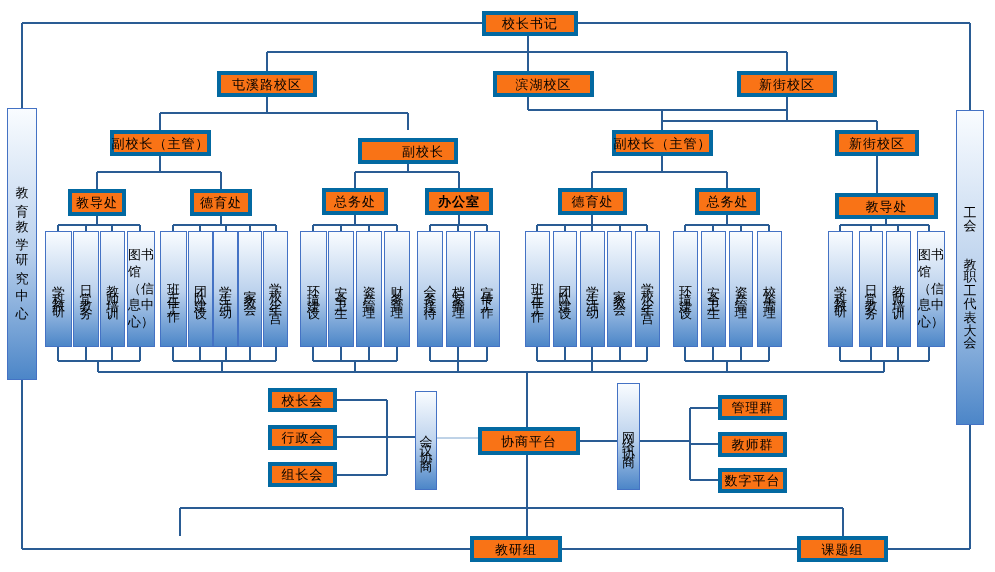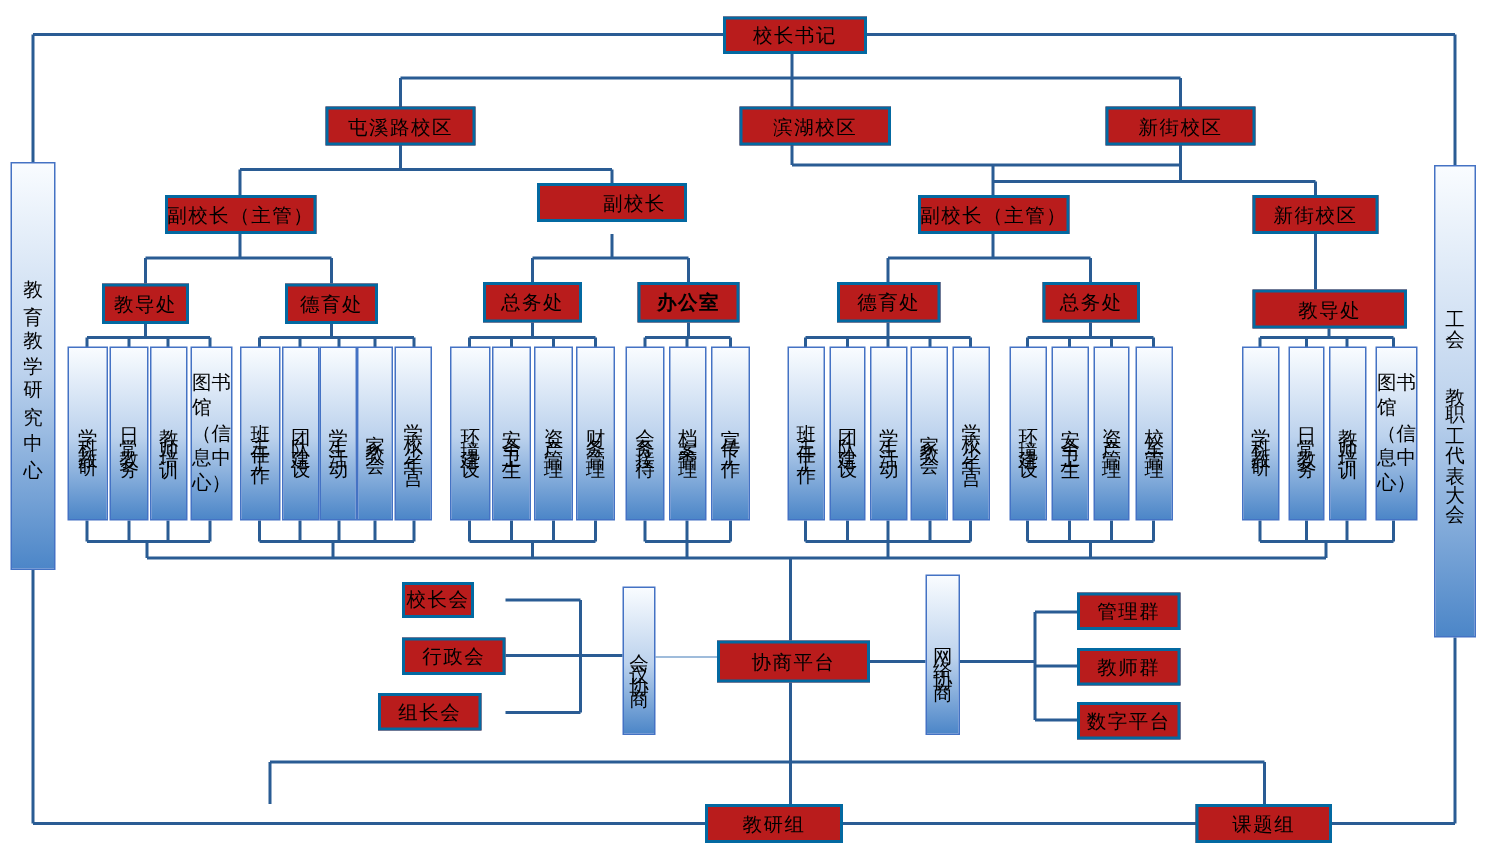--- a/index.html
+++ b/index.html
@@ -1,21 +1,21 @@
 <!DOCTYPE html>
 <html><head>
 <meta charset="utf-8">
 <style>
   html,body{margin:0;padding:0;background:#fff;}
   .stage{position:relative;width:995px;height:572px;background:#fff;overflow:hidden;
          font-family:"Liberation Sans",sans-serif;color:#000;}
   svg.wires{position:absolute;left:0;top:0;z-index:1;}
   .node{position:absolute;z-index:2;box-sizing:border-box;display:flex;align-items:center;justify-content:center;
         font-size:13px;line-height:1;letter-spacing:1px;white-space:nowrap;}
-  .hbox{background:#b91c1c;border:2px solid #0369a1;}
+  .hbox{background:#f97316;border:4px solid #0369a1;}
   .vbox{background:linear-gradient(180deg,#f9fcff 0%,#bcd2ed 52%,#4c86c8 100%);
         border:1px solid #4472c4;
         writing-mode:vertical-rl;text-orientation:upright;letter-spacing:7px;line-height:1;}
   .vbox.sm{writing-mode:horizontal-tb;letter-spacing:0;font-size:13px;line-height:1.3;
            white-space:normal;text-align:left;padding:13px;}
   .bar{background:linear-gradient(180deg,#f9fcff 0%,#bcd2ed 52%,#4c86c8 100%);
        border:1px solid #4472c4;
        writing-mode:vertical-rl;text-orientation:upright;line-height:1;}
   .bar.left{letter-spacing:17px;}
   .bar.right{letter-spacing:13px;}
@@ -69,21 +69,21 @@
   <div class="node bar left" style="left:7px;top:108px;width:30px;height:272px;">教育教学研究中心</div>
   <div class="node bar right" style="left:956px;top:110px;width:28px;height:315px;">工会、教职工代表大会</div>
 
   <div class="node hbox" style="left:482px;top:11px;width:96px;height:25px;">校长书记</div>
 
   <div class="node hbox" style="left:217px;top:71px;width:100px;height:26px;">屯溪路校区</div>
   <div class="node hbox" style="left:477px;top:71px;width:101px;height:26px;margin-left:16px;">滨湖校区</div>
   <div class="node hbox" style="left:737px;top:71px;width:100px;height:26px;">新街校区</div>
 
   <div class="node hbox" style="left:110px;top:130px;width:101px;height:26px;">副校长（主管）</div>
-  <div class="node hbox" style="left:358px;top:122px;width:100px;height:26px;padding-left:30px;">副校长</div>
+  <div class="node hbox" style="left:358px;top:138px;width:100px;height:26px;padding-left:30px;">副校长</div>
   <div class="node hbox" style="left:612px;top:130px;width:101px;height:26px;">副校长（主管）</div>
   <div class="node hbox" style="left:835px;top:130px;width:84px;height:26px;">新街校区</div>
 
   <div class="node hbox" style="left:68px;top:189px;width:58px;height:27px;">教导处</div>
   <div class="node hbox" style="left:190px;top:189px;width:62px;height:27px;">德育处</div>
   <div class="node hbox" style="left:322px;top:188px;width:66px;height:27px;">总务处</div>
   <div class="node hbox" style="left:425px;top:188px;width:68px;height:27px;font-weight:bold;">办公室</div>
   <div class="node hbox" style="left:558px;top:188px;width:69px;height:27px;">德育处</div>
   <div class="node hbox" style="left:695px;top:188px;width:65px;height:27px;">总务处</div>
   <div class="node hbox" style="left:835px;top:193px;width:103px;height:26px;">教导处</div>
@@ -117,23 +117,23 @@
   <div class="node vbox" style="left:673px;top:231px;width:25px;height:116px;">环境建设</div>
   <div class="node vbox" style="left:701px;top:231px;width:25px;height:116px;">安全卫生</div>
   <div class="node vbox" style="left:729px;top:231px;width:24px;height:116px;">资产管理</div>
   <div class="node vbox" style="left:757px;top:231px;width:25px;height:116px;">校车管理</div>
 
   <div class="node vbox" style="left:828px;top:231px;width:25px;height:116px;">学科教研</div>
   <div class="node vbox" style="left:859px;top:231px;width:24px;height:116px;">日常教务</div>
   <div class="node vbox" style="left:886px;top:231px;width:25px;height:116px;">教师培训</div>
   <div class="node vbox sm" style="left:917px;top:231px;width:24px;height:116px;">图书馆（信息中心）</div>
 
-  <div class="node hbox" style="left:268px;top:388px;width:48px;height:24px;font-family:Liberation Mono, monospace;">校长会</div>
+  <div class="node hbox" style="left:268px;top:388px;width:69px;height:24px;">校长会</div>
   <div class="node hbox" style="left:268px;top:425px;width:69px;height:25px;">行政会</div>
-  <div class="node hbox" style="left:252px;top:462px;width:69px;height:25px;">组长会</div>
+  <div class="node hbox" style="left:268px;top:462px;width:69px;height:25px;">组长会</div>
 
   <div class="node vbox consult" style="left:415px;top:391px;width:22px;height:99px;">会议协商</div>
 
   <div class="node hbox" style="left:478px;top:427px;width:102px;height:28px;">协商平台</div>
 
   <div class="node vbox consult" style="left:617px;top:383px;width:23px;height:107px;">网络协商</div>
 
   <div class="node hbox" style="left:718px;top:395px;width:69px;height:25px;">管理群</div>
   <div class="node hbox" style="left:718px;top:432px;width:69px;height:25px;">教师群</div>
   <div class="node hbox" style="left:718px;top:468px;width:69px;height:25px;">数字平台</div>

